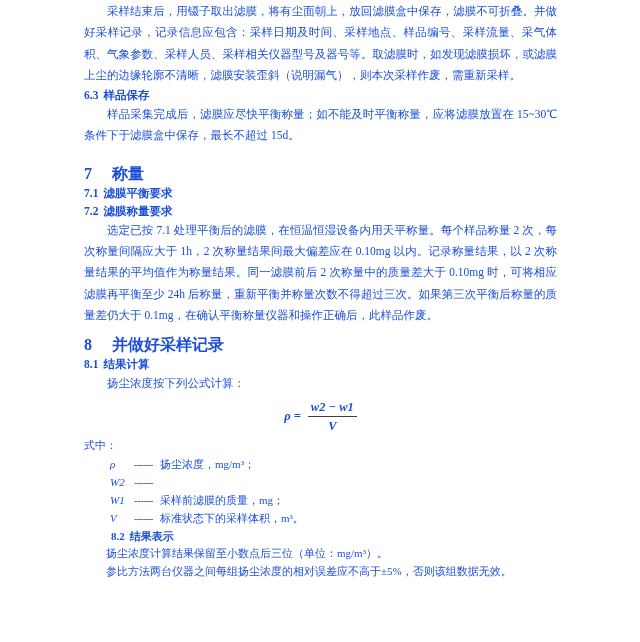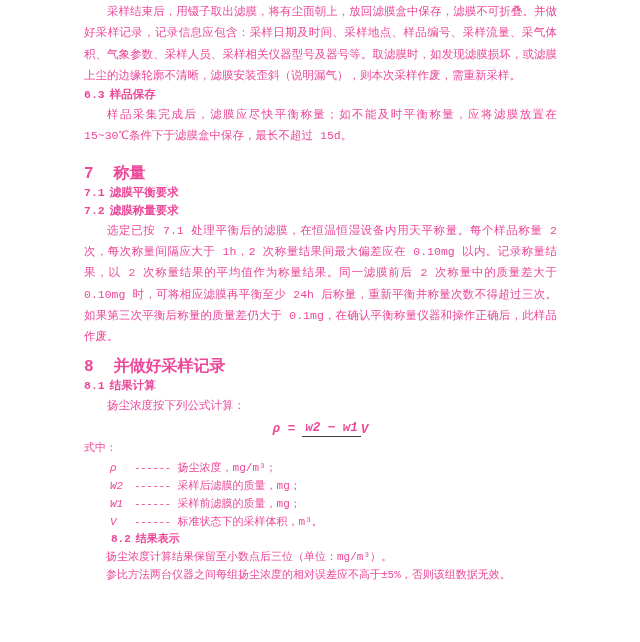--- a/index.html
+++ b/index.html
@@ -2,22 +2,22 @@
 <html><head>
 <meta charset="utf-8">
 <style>
   html,body{margin:0;padding:0;}
   body{background:#ffffff;}
   .page{
     position:relative;
     width:640px;height:642px;
     background:#ffffff;
     overflow:hidden;
-    font-family:Liberation Mono, monospace;
-    color:#ec4899;
+    font-family:Liberation Serif, serif;
+    color:#1d4ed8;
   }
   .content{
     box-sizing:border-box;
     padding:1px 83px 0 84px;
   }
   
   .u{font-size:11.5px;line-height:21.3px;text-align:justify;}
   .u p{margin:0;}
   .indent{text-indent:2em;}
   .h-sub{font-weight:bold;margin:0;line-height:18px;}
@@ -30,21 +30,21 @@
   .t{font-size:11px;line-height:17.8px;text-align:justify;}
   .t p{margin:0;}
   .lead{margin:0;}
   
   .formula-row{
     display:flex;justify-content:center;align-items:center;
     margin:5px 0 3px;gap:7px;
     font-weight:bold;font-style:italic;font-size:12.5px;line-height:normal;
     text-align:center;
   }
-  .frac{display:inline-flex;align-items:center;}
+  .frac{display:inline-flex;flex-direction:column;align-items:center;}
   .frac .fnum{padding:0 3px 1.5px;border-bottom:1.3px solid #3f3f3f;}
   .frac .fden{padding-top:1.5px;}
   
   .vars{margin:2px 0 0 0;}
   .var-row{display:flex;margin-left:26px;line-height:17.8px;}
   .var-sym{font-style:italic;min-width:24px;flex:none;}
   .var-dash{flex:none;margin-right:7px;letter-spacing:-0.5px;}
 </style>
 </head>
 <body>
@@ -88,21 +88,20 @@
 
       <div class="vars">
         <div class="var-row">
           <span class="var-sym">ρ</span>
           <span class="var-dash">------</span>
           <span>扬尘浓度，mg/m³；</span>
         </div>
         <div class="var-row">
           <span class="var-sym">W2</span>
           <span class="var-dash">------</span>
-          <span>采样后滤膜的质量，mg；</span>
         </div>
         <div class="var-row">
           <span class="var-sym">W1</span>
           <span class="var-dash">------</span>
           <span>采样前滤膜的质量，mg；</span>
         </div>
         <div class="var-row">
           <span class="var-sym">V</span>
           <span class="var-dash">------</span>
           <span>标准状态下的采样体积，m³。</span>

